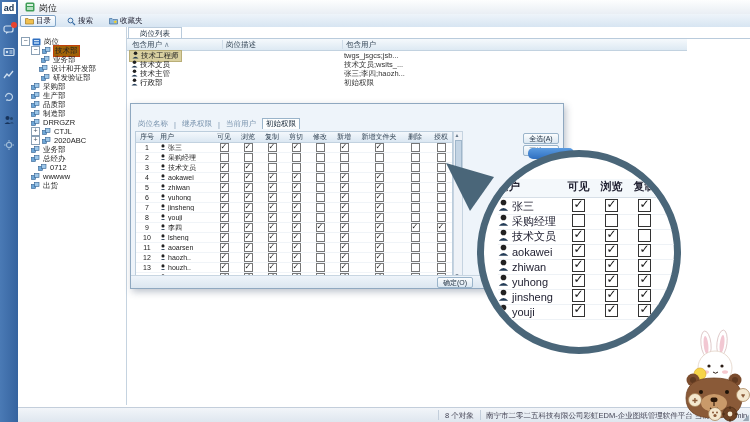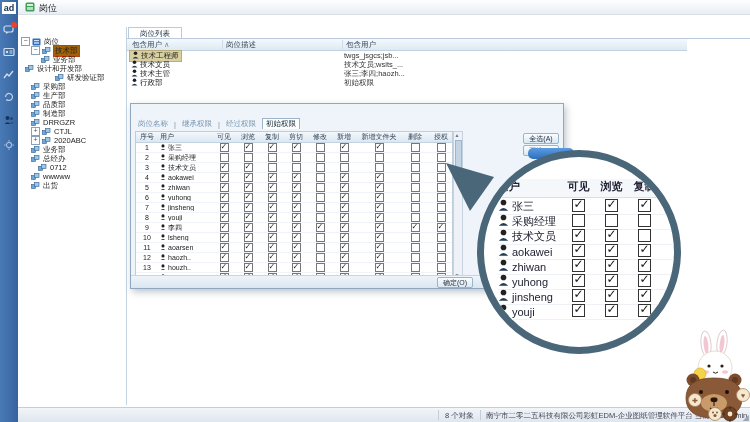--- a/index.html
+++ b/index.html
@@ -156,20 +156,42 @@
     <span class="appico">
       <svg width="10" height="10" viewBox="0 0 10 10">
           <rect x="0.5" y="0.5" width="9" height="9" rx="1.5" fill="#3f9e57"></rect>
           <rect x="2" y="2" width="6" height="2" fill="#d8f0de"></rect>
           <rect x="2" y="5" width="6" height="3" fill="#b5e0c0"></rect>
         </svg>
     </span>
     <span class="wintitle">岗位</span>
   </div>
 
+  <div class="toolbar">
+    <div class="tbtn active" style="left:2px">
+      <svg width="9" height="8" viewBox="0 0 9 8">
+          <path d="M0.5 1.5 L3 1.5 L4 2.5 L8.5 2.5 L8.5 7 L0.5 7 Z" fill="#f0c050" stroke="#a07820" stroke-width="0.7"></path>
+        </svg>
+      <span>目录</span>
+    </div>
+    <div class="tbtn" style="left:44px">
+      <svg width="9" height="9" viewBox="0 0 9 9">
+          <circle cx="3.5" cy="3.5" r="2.4" fill="none" stroke="#3a6ea5" stroke-width="1"></circle>
+          <line x1="5.4" y1="5.4" x2="8" y2="8" stroke="#3a6ea5" stroke-width="1.2"></line>
+        </svg>
+      <span>搜索</span>
+    </div>
+    <div class="tbtn" style="left:86px">
+      <svg width="9" height="8" viewBox="0 0 9 8">
+          <path d="M0.5 1.5 L3 1.5 L4 2.5 L8.5 2.5 L8.5 7 L0.5 7 Z" fill="#8db8de" stroke="#46719c" stroke-width="0.7"></path>
+          <path d="M6.3 3 L6.9 4.2 L8.2 4.3 L7.2 5.2 L7.5 6.4 L6.3 5.8 L5.1 6.4 L5.4 5.2 L4.4 4.3 L5.7 4.2 Z" fill="#f5d020"></path>
+        </svg>
+      <span>收藏夹</span>
+    </div>
+  </div>
 
   <div class="tree-panel">
     <div id="tree" style="padding-top:10px">
         <div class="trow" style="padding-left: 3px;">
           <span class="texp">−</span>
           <span class="tico"><svg width="9" height="8" viewBox="0 0 9 8">
               <rect x="0.5" y="0.5" width="8" height="7" rx="1" fill="#2f6fc0"></rect>
               <rect x="2" y="2" width="5" height="1.2" fill="#cfe2f6"></rect>
               <rect x="2" y="4" width="5" height="2" fill="#9cc2ea"></rect>
             </svg></span>
@@ -183,28 +205,28 @@
             </svg></span>
           <span class="tlabel">技术部</span>
         </div>
         <div class="trow" style="padding-left: 23px;">
           <span class="tico"><svg width="9" height="8" viewBox="0 0 9 8">
               <rect x="0.5" y="2.5" width="4" height="4" fill="#6fa8d8" stroke="#2f5e8e" stroke-width="0.6"></rect>
               <rect x="3.5" y="0.5" width="4.5" height="4" fill="#9cc6e8" stroke="#2f5e8e" stroke-width="0.6"></rect>
             </svg></span>
           <span class="tlabel">业务部</span>
         </div>
-        <div class="trow" style="padding-left: 7px;">
+        <div class="trow" style="padding-left: 21px;">
           <span class="tico"><svg width="9" height="8" viewBox="0 0 9 8">
               <rect x="0.5" y="2.5" width="4" height="4" fill="#6fa8d8" stroke="#2f5e8e" stroke-width="0.6"></rect>
               <rect x="3.5" y="0.5" width="4.5" height="4" fill="#9cc6e8" stroke="#2f5e8e" stroke-width="0.6"></rect>
             </svg></span>
           <span class="tlabel">设计和开发部</span>
         </div>
-        <div class="trow" style="padding-left: 37px;">
+        <div class="trow" style="padding-left: 23px;">
           <span class="tico"><svg width="9" height="8" viewBox="0 0 9 8">
               <rect x="0.5" y="2.5" width="4" height="4" fill="#6fa8d8" stroke="#2f5e8e" stroke-width="0.6"></rect>
               <rect x="3.5" y="0.5" width="4.5" height="4" fill="#9cc6e8" stroke="#2f5e8e" stroke-width="0.6"></rect>
             </svg></span>
           <span class="tlabel">研发验证部</span>
         </div>
         <div class="trow" style="padding-left: 13px;">
           <span class="tico"><svg width="9" height="8" viewBox="0 0 9 8">
               <rect x="0.5" y="2.5" width="4" height="4" fill="#6fa8d8" stroke="#2f5e8e" stroke-width="0.6"></rect>
               <rect x="3.5" y="0.5" width="4.5" height="4" fill="#9cc6e8" stroke="#2f5e8e" stroke-width="0.6"></rect>
@@ -344,21 +366,21 @@
         </div>
       </div>
   </div>
 
   <div class="dialog">
     <div class="dlg-tabs" id="dlg-tabs">
         <span class="dlg-tab">岗位名称</span>
         <span>|</span>
         <span class="dlg-tab">继承权限</span>
         <span>|</span>
-        <span class="dlg-tab">经过权限</span>
+        <span class="dlg-tab">当前用户</span>
         <span class="dlg-tab active">初始权限</span>
       </div>
     <div class="dlg-table">
       <div class="dhead" id="dlg-head">
           <span class="dc" style="flex-basis: 22px;">序号</span>
           <span class="dc" style="flex-basis: 52px; text-align: left; padding-left: 2px;">用户</span>
           <span class="dc" style="flex-basis: 24px;">可见</span>
           <span class="dc" style="flex-basis: 24px;">浏览</span>
           <span class="dc" style="flex-basis: 24px;">复制</span>
           <span class="dc" style="flex-basis: 24px;">剪切</span>

